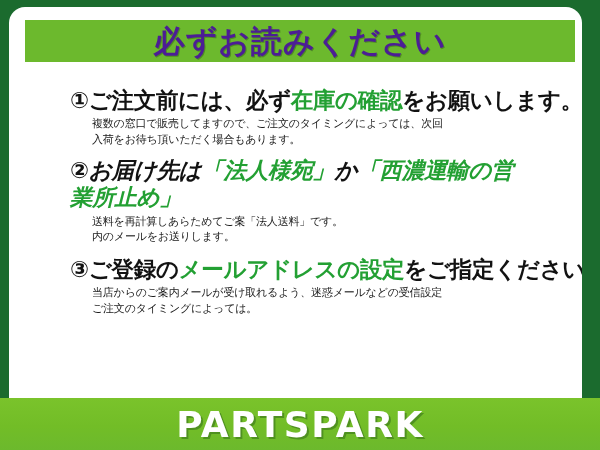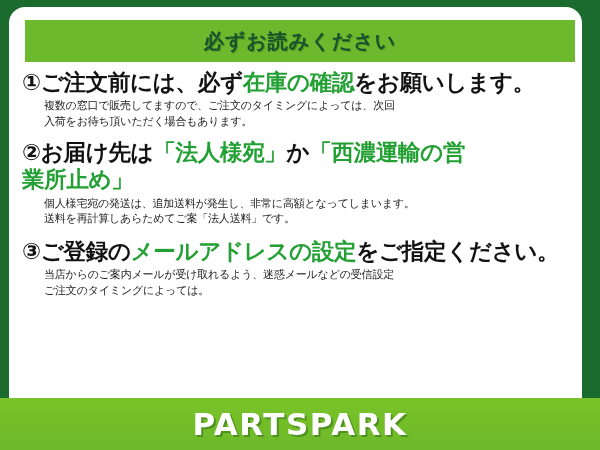--- a/index.html
+++ b/index.html
@@ -35,47 +35,49 @@
     left: 16px;
     top: 13px;
     width: 550px;
     height: 42px;
     background: #6cb92d;
     display: flex;
     align-items: center;
     justify-content: center;
   }
   .header-title {
-    color: #14532d;
-    font-size: 20px;
+    color: #4c1d95;
+    font-size: 31px;
     font-weight: bold;
     letter-spacing: 1px;
     line-height: 1;
     text-shadow: 1px 1px 0 #4f8f20;
   }
   
   .body-area {
     position: absolute;
     left: 0;
-    top: 62px;
+    top: 80px;
     width: 483px;
+    padding-left: 48px;
   }
   .item {
     padding: 0 8px 0 13px;
   }
   .item-headline {
     font-size: 22.5px;
     font-weight: bold;
     color: #121212;
     line-height: 1.22;
     letter-spacing: -0.3px;
     white-space: nowrap;
   }
   .item-headline.wrap {
     white-space: normal;
+    font-style: italic;
   }
   .headline-indent {
     display: block;
     padding-left: 22px;
   }
   .hl {
     color: #23a033;
   }
   .item-sub {
     font-size: 11px;
@@ -97,21 +99,21 @@
     bottom: 0;
     width: 600px;
     height: 52px;
     background: linear-gradient(to bottom, #7ac32b 0%, #72bd27 55%, #6cb92d 100%);
     display: flex;
     align-items: center;
     justify-content: center;
   }
   .footer-logo {
     color: #ffffff;
-    font-size: 31px;
+    font-size: 36px;
     font-weight: bold;
     letter-spacing: 1.5px;
     text-shadow: 2px 2px 0 #4f9120;
   }
 </style>
 </head>
 <body>
 
 <div id="notice-card">
   <div class="inner-panel">
@@ -128,22 +130,22 @@
           <div>複数の窓口で販売してますので、ご注文のタイミングによっては、次回</div>
           <div>入荷をお待ち頂いただく場合もあります。</div>
         </div>
       </div>
 
       <div class="gap-1"></div>
 
       <div class="item">
         <div class="item-headline wrap"><span>②</span><span>お届け先は</span><span class="hl">「法人様宛」</span><span>か</span><span class="hl">「西濃運輸の営業所止め」</span></div>
         <div class="item-sub">
-          <div>個人様宅宛の発送は、追加送料が発生し、非常に高額となってしまいます。</div>
           <div>送料を再計算しあらためてご案「法人送料」です。</div>
+          <div>内のメールをお送りします。</div>
         </div>
       </div>
 
       <div class="gap-2"></div>
 
       <div class="item">
         <div class="item-headline"><span>③</span><span>ご登録の</span><span class="hl">メールアドレスの設定</span><span>をご指定ください。</span></div>
         <div class="item-sub">
           <div>当店からのご案内メールが受け取れるよう、迷惑メールなどの受信設定</div>
           <div>ご注文のタイミングによっては。</div>

